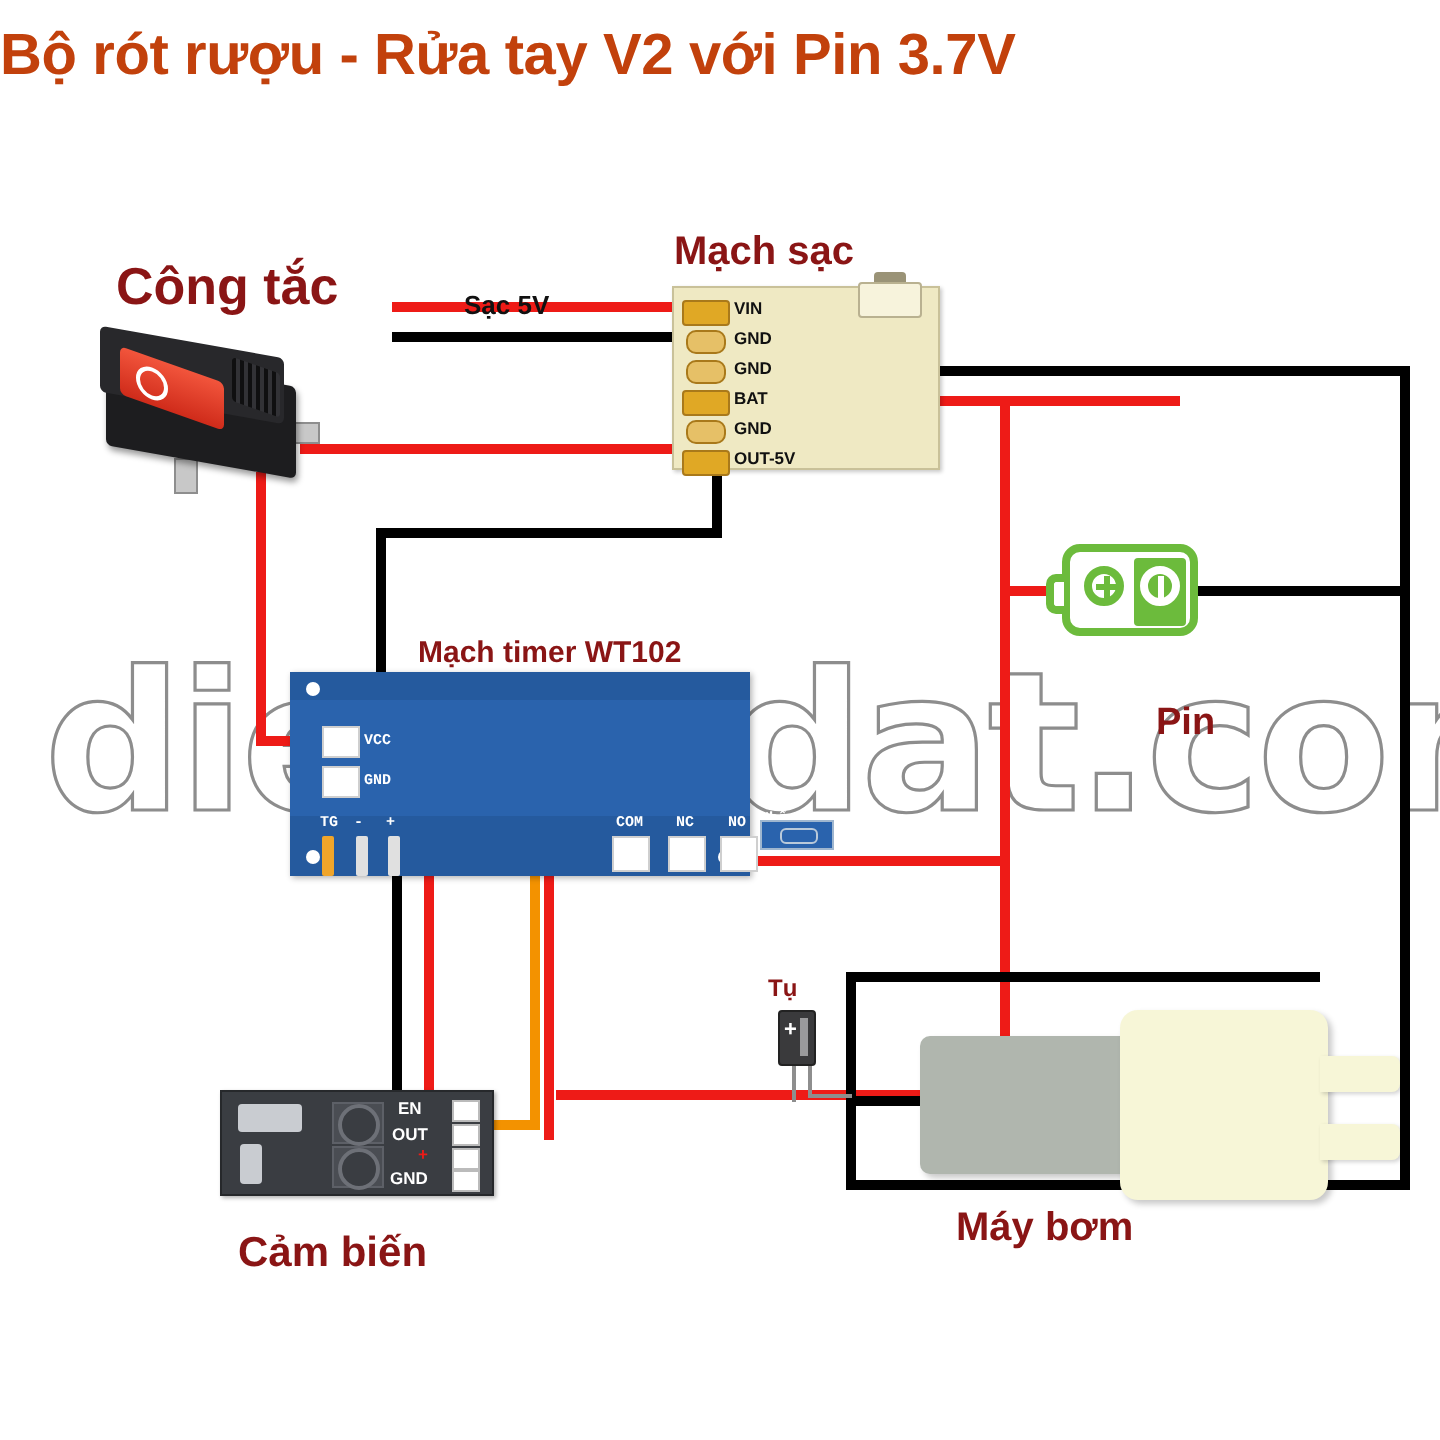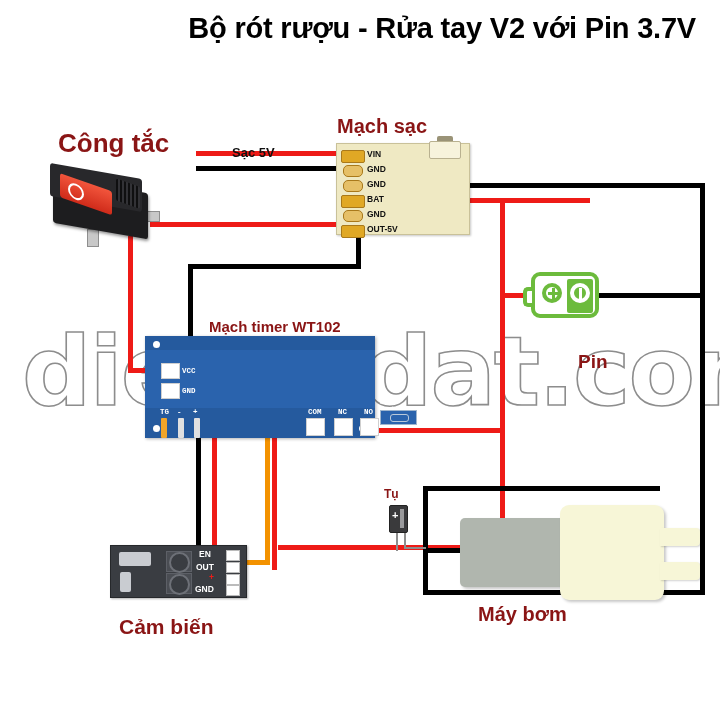--- a/index.html
+++ b/index.html
@@ -7,21 +7,21 @@
   body{
     width:720px;height:720px;
     font-family:"Liberation Sans","DejaVu Sans",sans-serif;
     overflow:hidden;position:relative;
   }
   #stage{position:relative;width:720px;height:720px;background:#ffffff;overflow:hidden;}
 
   
   .title{
     position:absolute;left:0;top:10px;width:696px;
-    text-align:right;color:#000000;font-weight:bold;
+    text-align:left;color:#c2410c;font-weight:bold;
     font-size:29px;line-height:36px;letter-spacing:-0.2px;
   }
   .title span{display:block;}
 
   
   .watermark{
     position:absolute;left:22px;top:322px;width:700px;
     font-size:97px;font-weight:bold;line-height:100px;
     color:transparent;-webkit-text-stroke:1.6px #8d8d8d;
     letter-spacing:-2px;white-space:nowrap;

